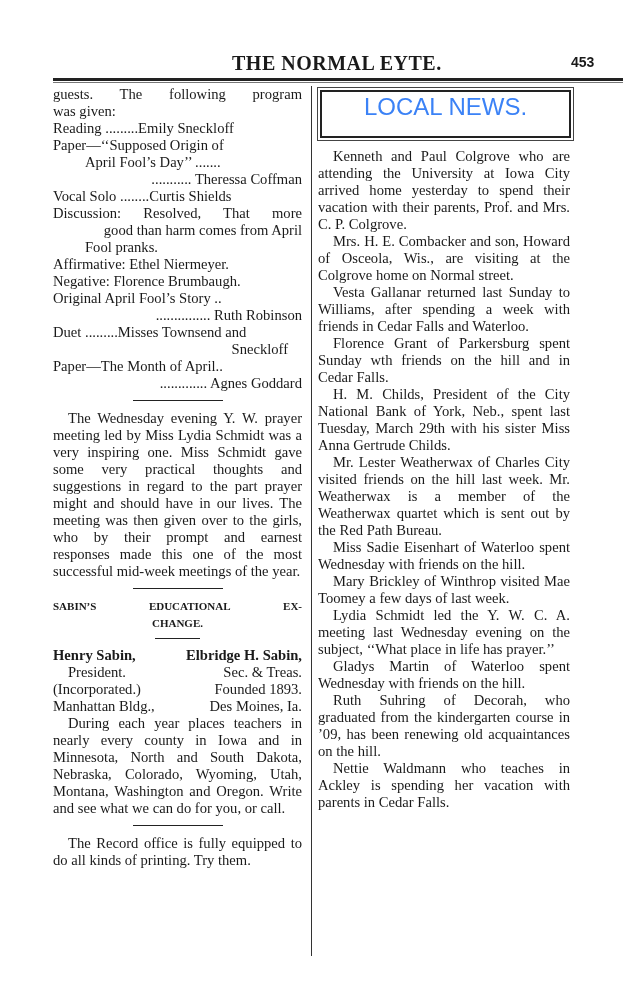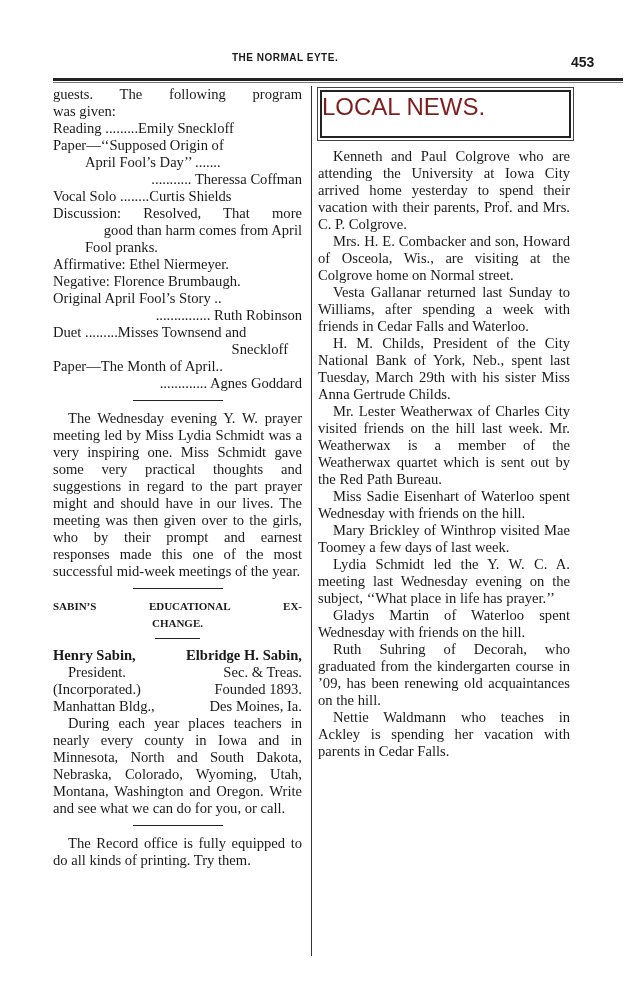--- a/index.html
+++ b/index.html
@@ -6,22 +6,22 @@
   body {
     width: 635px; height: 992px; position: relative; overflow: hidden;
     font-family: "DejaVu Serif", "Liberation Serif", serif;
     color: #1a1a1a;
   }
   .header {
     position: absolute; left: 0; top: 52px; width: 635px; height: 24px;
   }
   .header-title {
     position: absolute; left: 232px; top: 0; font-weight: bold;
-    font-size: 10px; letter-spacing: 0.5px;
-    font-family: Liberation Sans, sans-serif;
+    font-size: 20px; letter-spacing: 0.5px;
+    font-family: Liberation Serif, serif;
   }
   .page-num {
     position: absolute; left: 548px; top: 2px; font-weight: bold;
     font-size: 14px; font-family: "Liberation Sans", sans-serif; margin-left: 23px;
   }
   .header-rule {
     position: absolute; left: 53px; top: 78px; width: 570px; height: 3px;
     background: #222;
   }
   .header-rule2 {
@@ -55,23 +55,23 @@
   }
   .sabin-title .l1 { display: flex; justify-content: space-between; }
   .sabin-title .l2 { text-align: center; }
   .names { display: flex; justify-content: space-between; font-weight: bold; }
   .row2 { display: flex; justify-content: space-between; }
   .local-box {
     position: relative; margin: 4px 0 10px 2px; width: 247px; height: 44px;
     border: 2px solid #222; outline: 1px solid #444; outline-offset: 2px;
   }
   .local-title {
-    position: absolute; left: 0; right: 0; top: 6px; text-align: left;
+    position: absolute; left: 0; right: 0; top: 6px; text-align: center;
     font-family: "Liberation Sans", sans-serif; font-size: 24px;
-    letter-spacing: 0px; font-weight: normal; color: #7f1d1d;
+    letter-spacing: 0px; font-weight: normal; color: #3b82f6;
   }
   .news p { margin: 0; text-align: justify; text-indent: 15px; }
   .para-indent { text-indent: 15px; }
 </style>
 </head>
 <body>
 
 <div class="header">
   <span class="header-title">THE NORMAL EYTE.</span>
   <span class="page-num">453</span>
@@ -150,20 +150,21 @@
 </div>
 
 <div class="col col-right">
   <div class="local-box">
     <div class="local-title">LOCAL NEWS.</div>
   </div>
   <div class="news">
     <p>Kenneth and Paul Colgrove who are attending the University at Iowa City arrived home yesterday to spend their vacation with their parents, Prof. and Mrs. C. P. Colgrove.</p>
     <p>Mrs. H. E. Combacker and son, Howard of Osceola, Wis., are visiting at the Colgrove home on Normal street.</p>
     <p>Vesta Gallanar returned last Sunday to Williams, after spending a week with friends in Cedar Falls and Waterloo.</p>
+    <p>Florence Grant of Parkersburg spent Sunday wth friends on the hill and in Cedar Falls.</p>
     <p>H. M. Childs, President of the City National Bank of York, Neb., spent last Tuesday, March 29th with his sister Miss Anna Gertrude Childs.</p>
     <p>Mr. Lester Weatherwax of Charles City visited friends on the hill last week. Mr. Weatherwax is a member of the Weatherwax quartet which is sent out by the Red Path Bureau.</p>
     <p>Miss Sadie Eisenhart of Waterloo spent Wednesday with friends on the hill.</p>
     <p>Mary Brickley of Winthrop visited Mae Toomey a few days of last week.</p>
     <p>Lydia Schmidt led the Y. W. C. A. meeting last Wednesday evening on the subject, ‘‘What place in life has prayer.’’</p>
     <p>Gladys Martin of Waterloo spent Wednesday with friends on the hill.</p>
     <p>Ruth Suhring of Decorah, who graduated from the kindergarten course in ’09, has been renewing old acquaintances on the hill.</p>
     <p>Nettie Waldmann who teaches in Ackley is spending her vacation with parents in Cedar Falls.</p>
   </div>
 </div>

